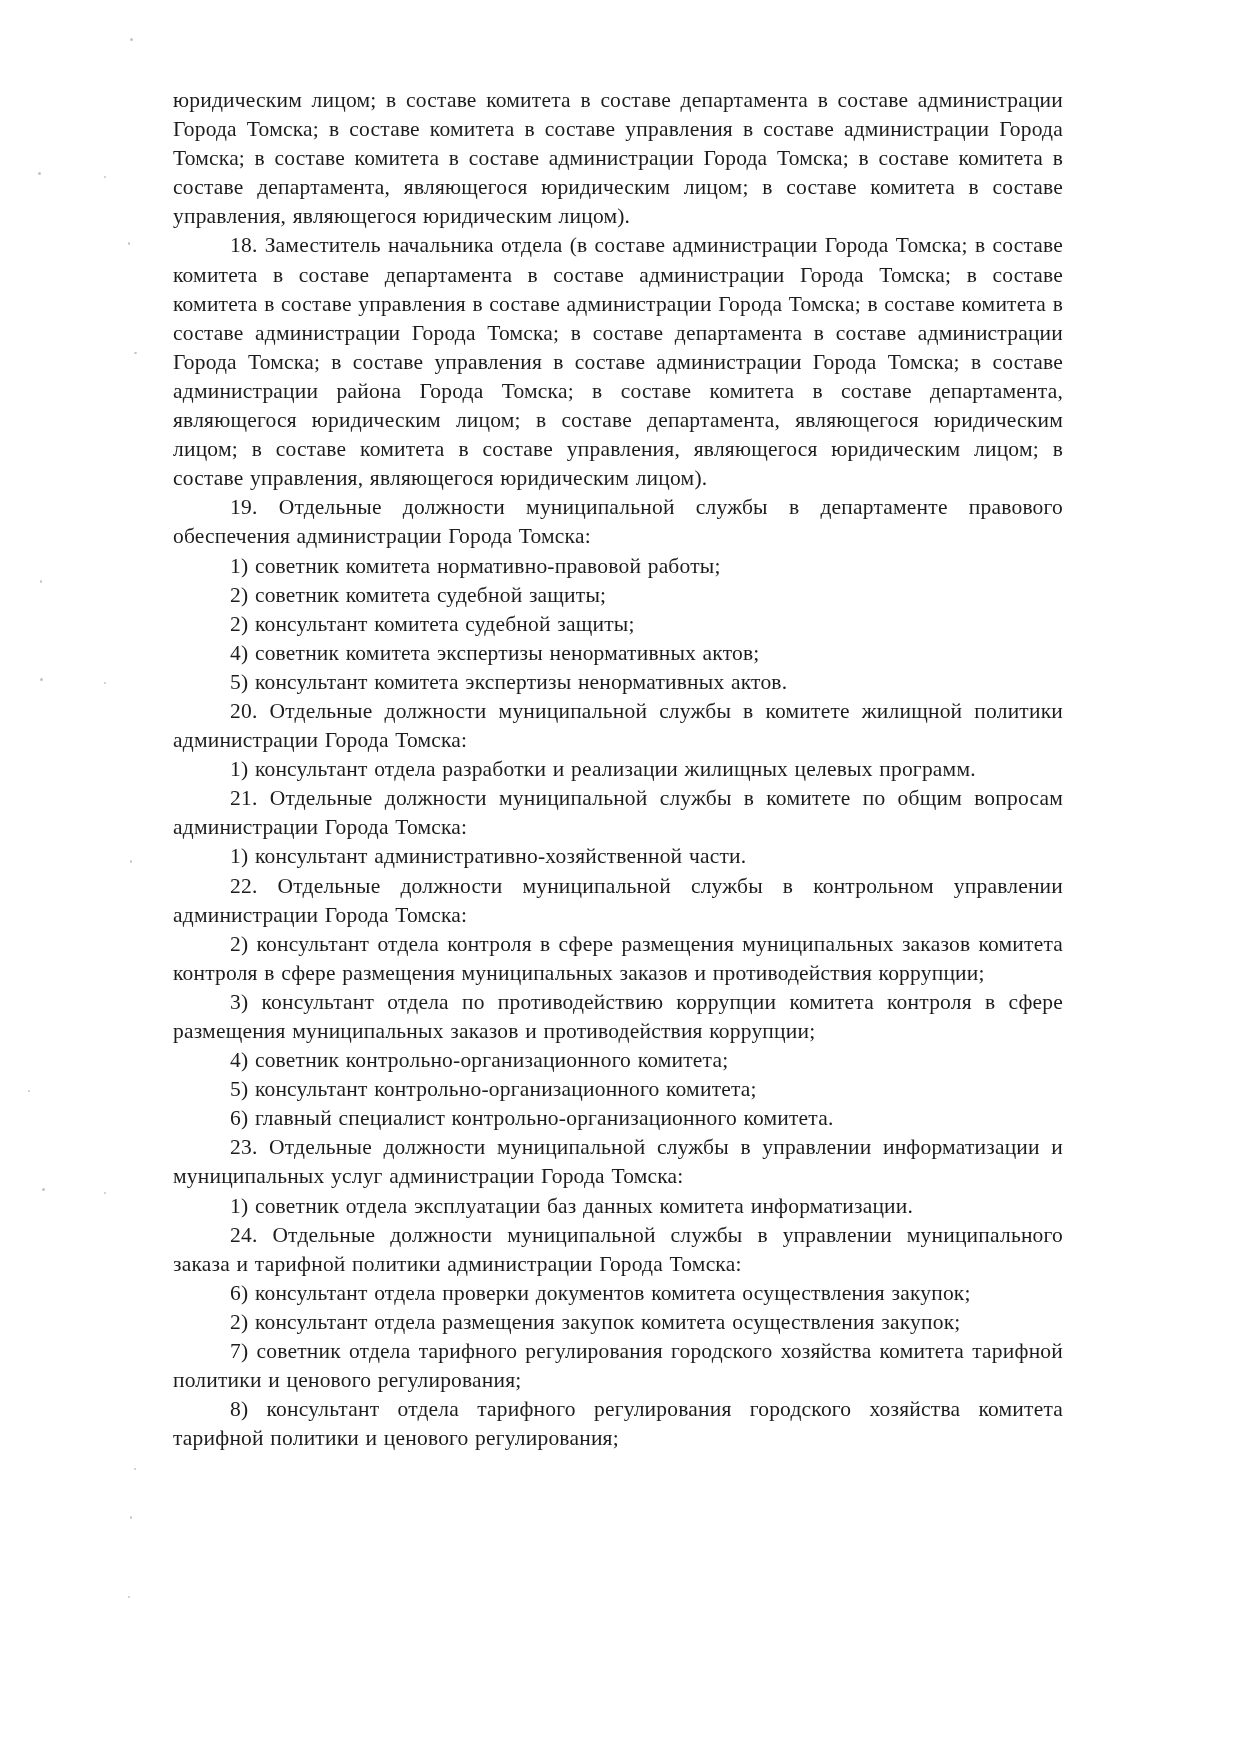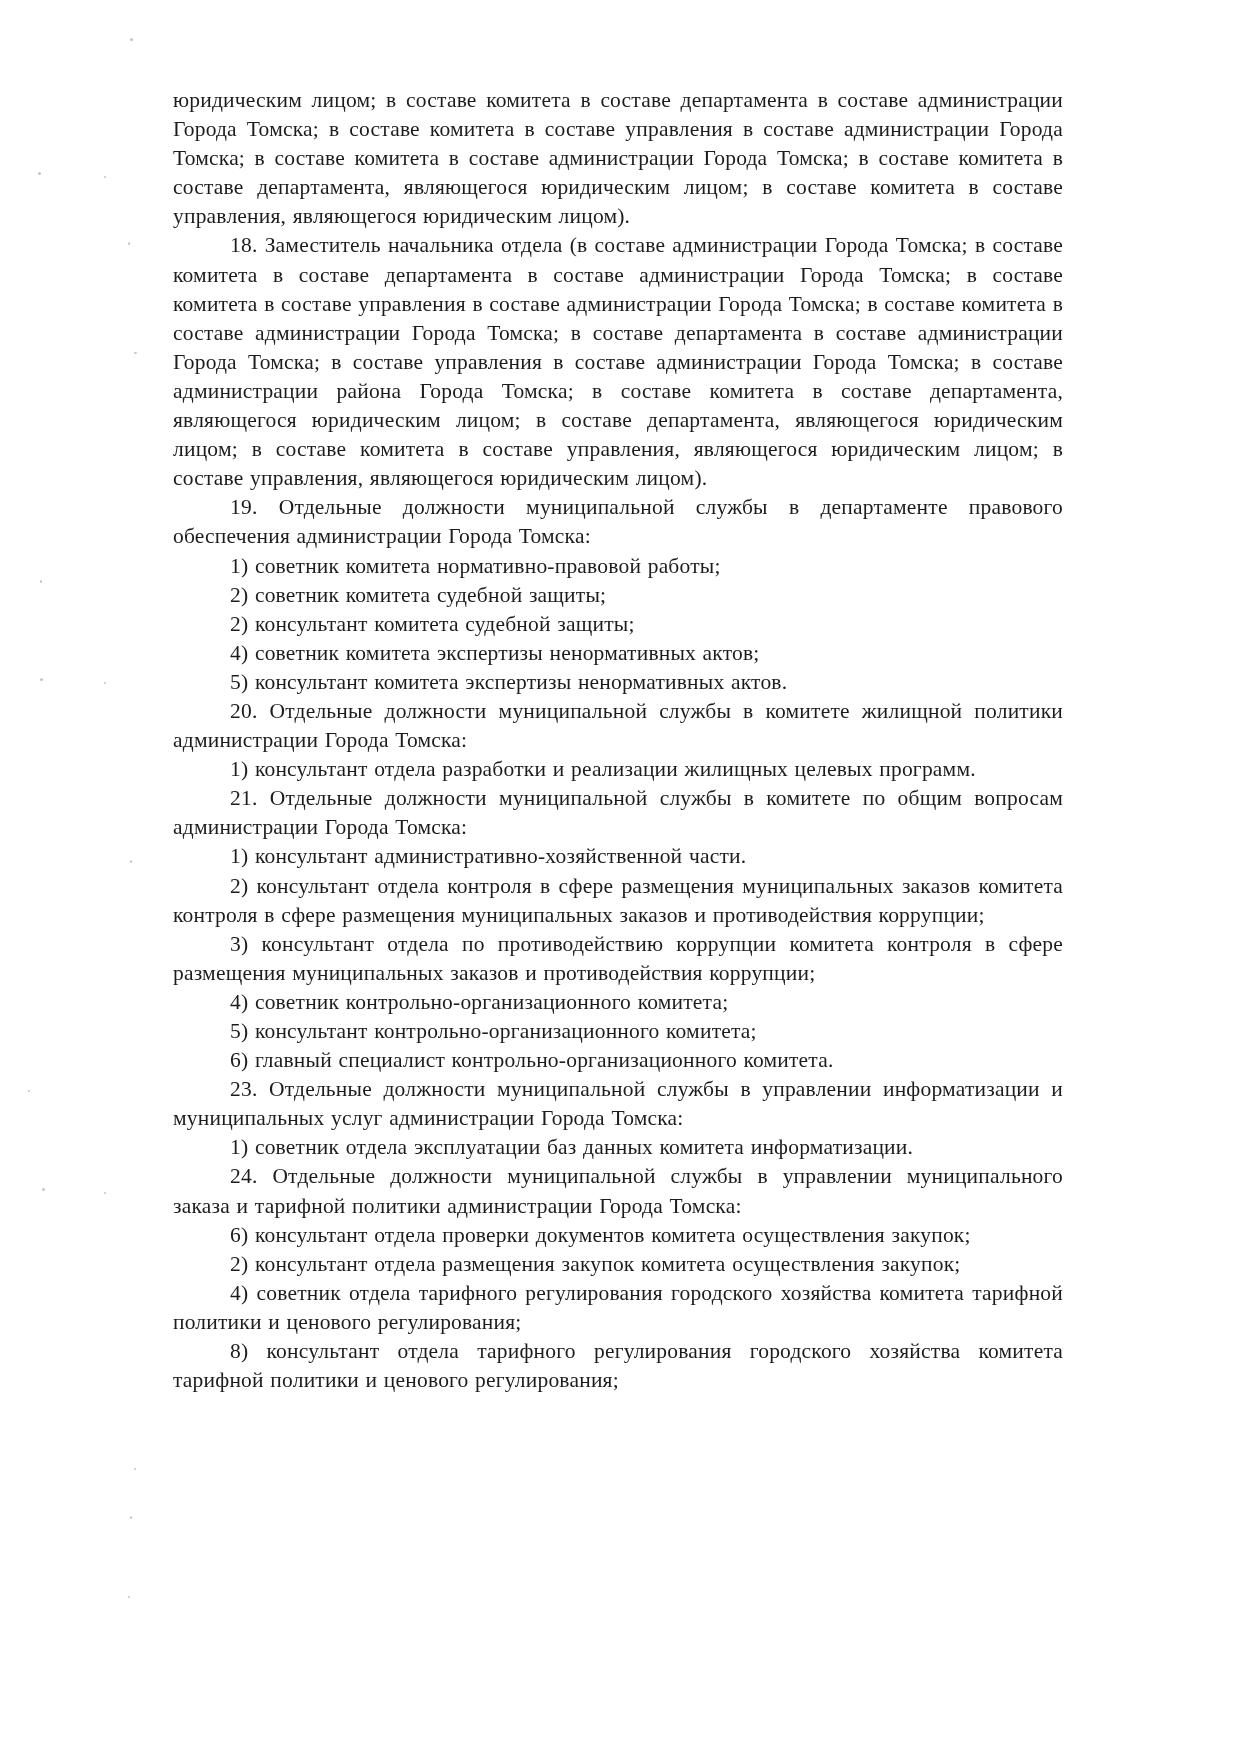--- a/index.html
+++ b/index.html
@@ -84,26 +84,27 @@
       <p class="para indent">19. Отдельные должности муниципальной службы в департаменте правового обеспечения администрации Города Томска:</p>
       <p class="para indent">1) советник комитета нормативно-правовой работы;</p>
       <p class="para indent">2) советник комитета судебной защиты;</p>
       <p class="para indent">2) консультант комитета судебной защиты;</p>
       <p class="para indent">4) советник комитета экспертизы ненормативных актов;</p>
       <p class="para indent">5) консультант комитета экспертизы ненормативных актов.</p>
       <p class="para indent">20. Отдельные должности муниципальной службы в комитете жилищной политики администрации Города Томска:</p>
       <p class="para indent">1) консультант отдела разработки и реализации жилищных целевых программ.</p>
       <p class="para indent">21. Отдельные должности муниципальной службы в комитете по общим вопросам администрации Города Томска:</p>
       <p class="para indent">1) консультант административно-хозяйственной части.</p>
+      <p class="para indent">22. Отдельные должности муниципальной службы в контрольном управлении администрации Города Томска:</p>
       <p class="para indent">2) консультант отдела контроля в сфере размещения муниципальных заказов комитета контроля в сфере размещения муниципальных заказов и противодействия коррупции;</p>
       <p class="para indent">3) консультант отдела по противодействию коррупции комитета контроля в сфере размещения муниципальных заказов и противодействия коррупции;</p>
       <p class="para indent">4) советник контрольно-организационного комитета;</p>
       <p class="para indent">5) консультант контрольно-организационного комитета;</p>
       <p class="para indent">6) главный специалист контрольно-организационного комитета.</p>
       <p class="para indent">23. Отдельные должности муниципальной службы в управлении информатизации и муниципальных услуг администрации Города Томска:</p>
       <p class="para indent">1) советник отдела эксплуатации баз данных комитета информатизации.</p>
       <p class="para indent">24. Отдельные должности муниципальной службы в управлении муниципального заказа и тарифной политики администрации Города Томска:</p>
       <p class="para indent">6) консультант отдела проверки документов комитета осуществления закупок;</p>
       <p class="para indent">2) консультант отдела размещения закупок комитета осуществления закупок;</p>
-      <p class="para indent">4) советник отдела тарифного регулирования городского хозяйства комитета тарифной политики и ценового регулирования;</p>
+      <p class="para indent">7) советник отдела тарифного регулирования городского хозяйства комитета тарифной политики и ценового регулирования;</p>
       <p class="para indent">8) консультант отдела тарифного регулирования городского хозяйства комитета тарифной политики и ценового регулирования;</p>
     </div>
 </div>
 
 </body></html>

